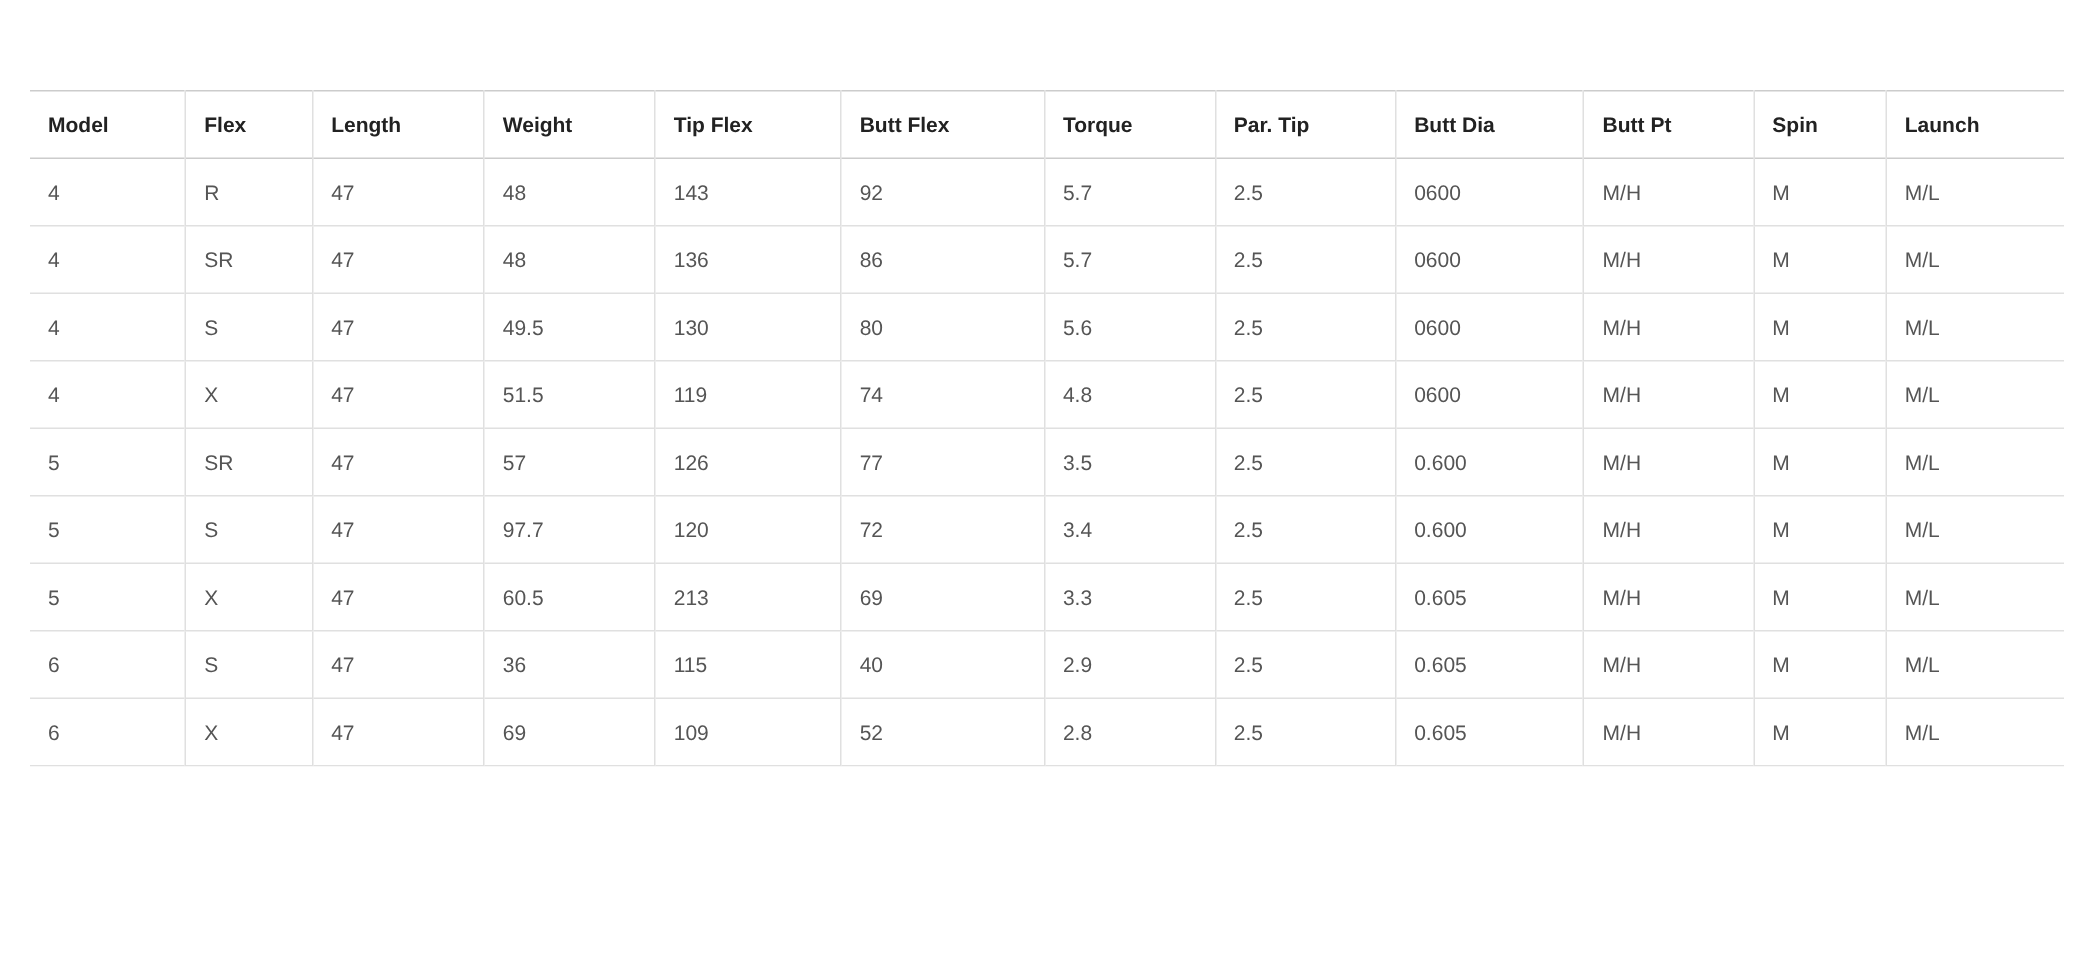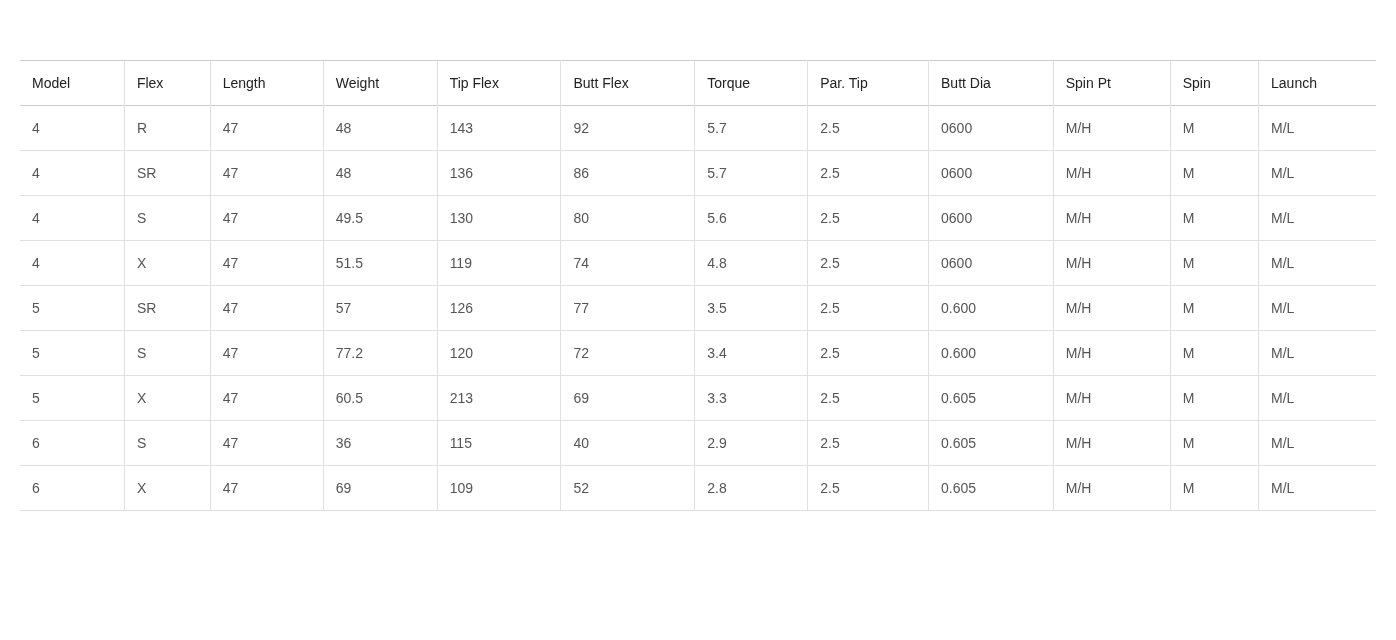--- a/index.html
+++ b/index.html
@@ -37,21 +37,21 @@
     }
 
     thead tr {
       border-top: 1px solid #cccccc;
       border-bottom: 1px solid #cccccc;
     }
 
     thead th {
       padding: 14px 12px;
       text-align: left;
-      font-weight: 400;
+      font-weight: 700;
       color: #222222;
       white-space: nowrap;
       border-right: 1px solid #e0e0e0;
     }
 
     thead th:last-child {
       border-right: none;
     }
 
     tbody tr {
@@ -81,21 +81,21 @@
       <tr>
         <th>Model</th>
         <th>Flex</th>
         <th>Length</th>
         <th>Weight</th>
         <th>Tip Flex</th>
         <th>Butt Flex</th>
         <th>Torque</th>
         <th>Par. Tip</th>
         <th>Butt Dia</th>
-        <th>Spin Pt</th>
+        <th>Butt Pt</th>
         <th>Spin</th>
         <th>Launch</th>
       </tr>
     </thead>
     <tbody id="table-body">
     <tr>
           <td>4</td>
           <td>R</td>
           <td>47</td>
           <td>48</td>
@@ -161,21 +161,21 @@
           <td>2.5</td>
           <td>0.600</td>
           <td>M/H</td>
           <td>M</td>
           <td>M/L</td>
         </tr>
         <tr>
           <td>5</td>
           <td>S</td>
           <td>47</td>
-          <td>77.2</td>
+          <td>97.7</td>
           <td>120</td>
           <td>72</td>
           <td>3.4</td>
           <td>2.5</td>
           <td>0.600</td>
           <td>M/H</td>
           <td>M</td>
           <td>M/L</td>
         </tr>
         <tr>

